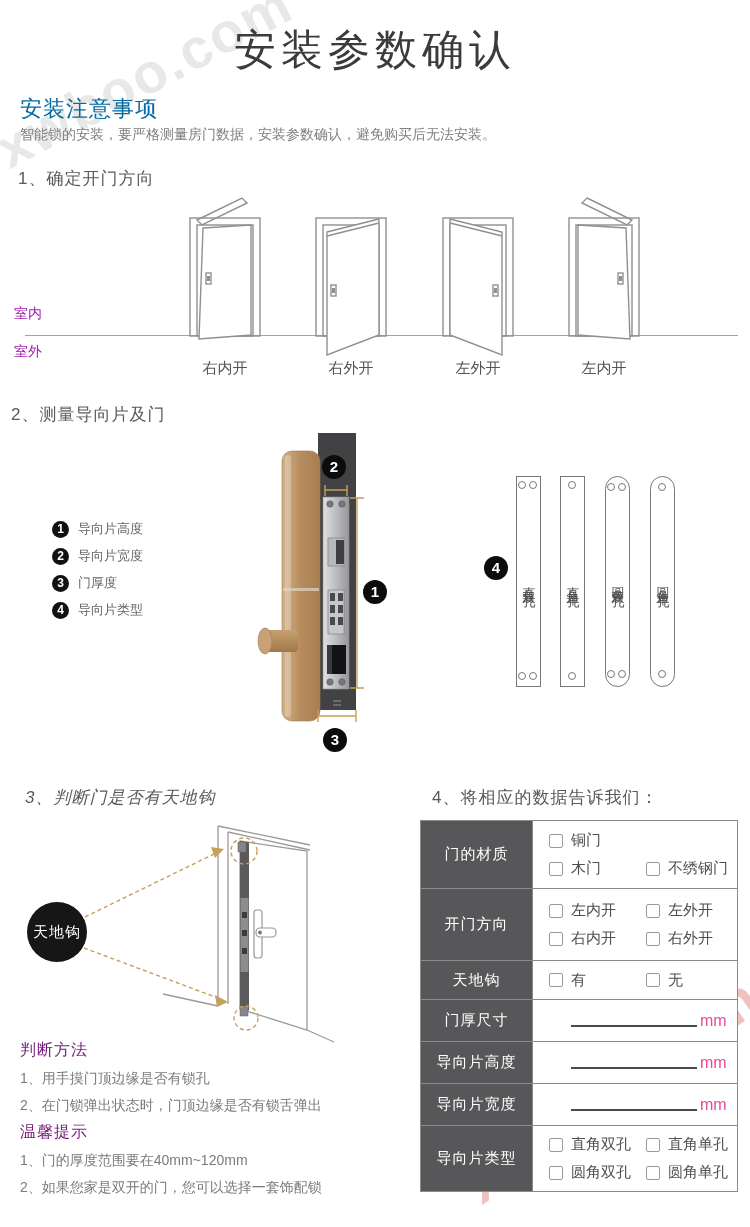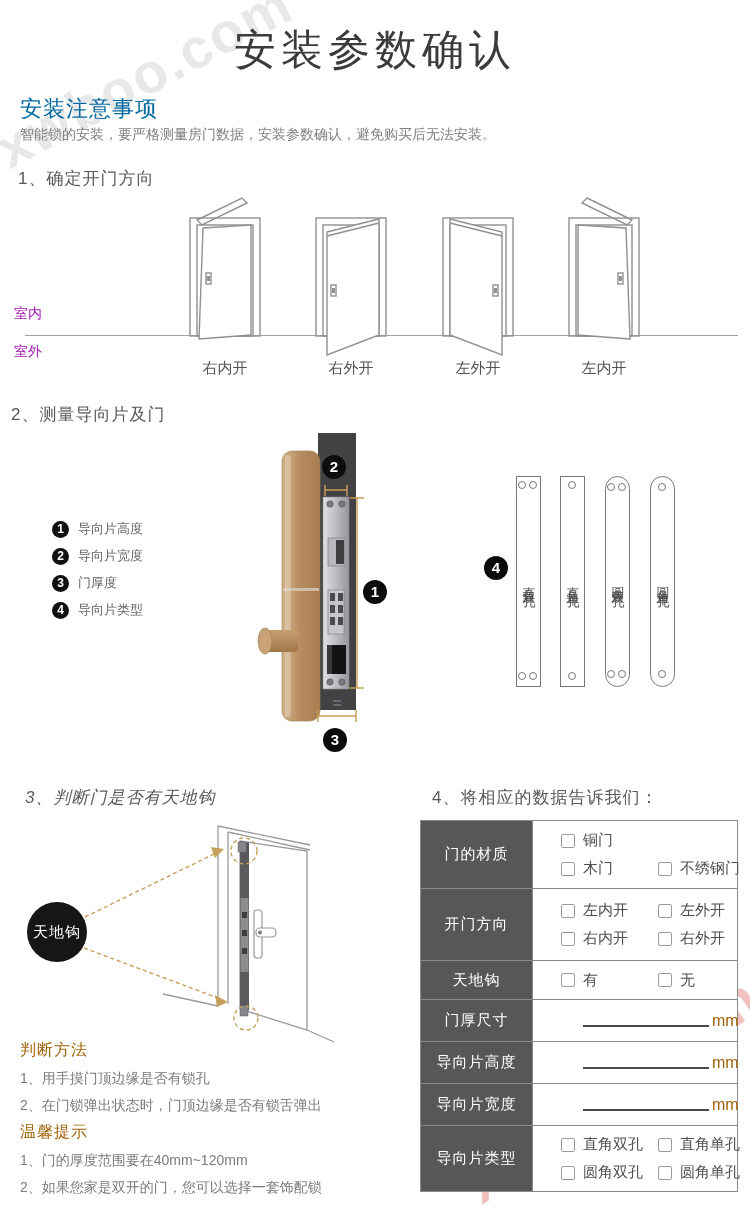--- a/index.html
+++ b/index.html
@@ -51,38 +51,38 @@
   .hole { position:absolute; width:8px; height:8px; border:1.5px solid #787878; border-radius:50%; background:#fff; }
   .plate-label { position:absolute; left:50%; top:50%; transform:translate(-50%,-50%);
     writing-mode:vertical-rl; font-size:13px; color:#4f4f4f; letter-spacing:3px; white-space:nowrap; }
 
   
   .hook-svg { position:absolute; left:20px; top:815px; width:330px; height:235px; }
   .hook-circle { position:absolute; left:27px; top:902px; width:60px; height:60px; border-radius:50%;
     background:#161616; color:#fff; font-size:15px; line-height:60px; text-align:center; letter-spacing:1px; }
 
   .text-block { position:absolute; left:20px; }
-  .tb-heading { font-size:16px; color:#a16207; letter-spacing:1px; margin-bottom:9px; }
+  .tb-heading { font-size:16px; color:#701a75; letter-spacing:1px; margin-bottom:9px; }
   .tb-item { font-size:14px; color:#7b7b7b; margin-bottom:9px; }
 
   
   .data-table { position:absolute; left:420px; top:820px; width:318px; border:1px solid #8a8a8a; background:#fff; }
-  .t-row { display:flex; border-top:1px solid #8a8a8a;gap:12px; }
+  .t-row { display:flex; border-top:1px solid #8a8a8a; }
   .t-row:first-child { border-top:none; }
   .th { width:112px; background:#57575a; color:#fff; font-size:15px; letter-spacing:1px;
     display:flex; align-items:center; justify-content:center; border-right:1px solid #8a8a8a; flex-shrink:0; }
   .td { flex:1; display:flex; flex-direction:column; justify-content:center; gap:9px; padding-left:16px; }
   .opt-line { display:flex; align-items:center; }
   .opt { display:flex; align-items:center; min-width:97px; }
   .cb { width:14px; height:14px; border:1.5px solid #9b9b9b; border-radius:2px; background:#fff;
     margin-right:8px; flex-shrink:0; cursor:pointer; }
   .opt-label { font-size:15px; color:#4f4f4f; }
   .mm-wrap { display:flex; align-items:flex-end; }
   .mm-line { width:126px; height:14px; border-bottom:2px solid #4a4a4a; margin:0 3px 3px 22px; }
-  .mm-unit { font-size:16px; color:#a16207; }
+  .mm-unit { font-size:16px; color:#ec4899; }
   .r1 { height:67px; } .r2 { height:72px; } .r3 { height:39px; }
   .r4 { height:42px; } .r5 { height:42px; } .r6 { height:42px; } .r7 { height:66px; }
 </style>
 </head>
 <body>
 
 <div class="page">
 
   <div class="wm wm-top">xwboo.com</div>
   <div class="wm wm-bottom">xwboo.com</div>

